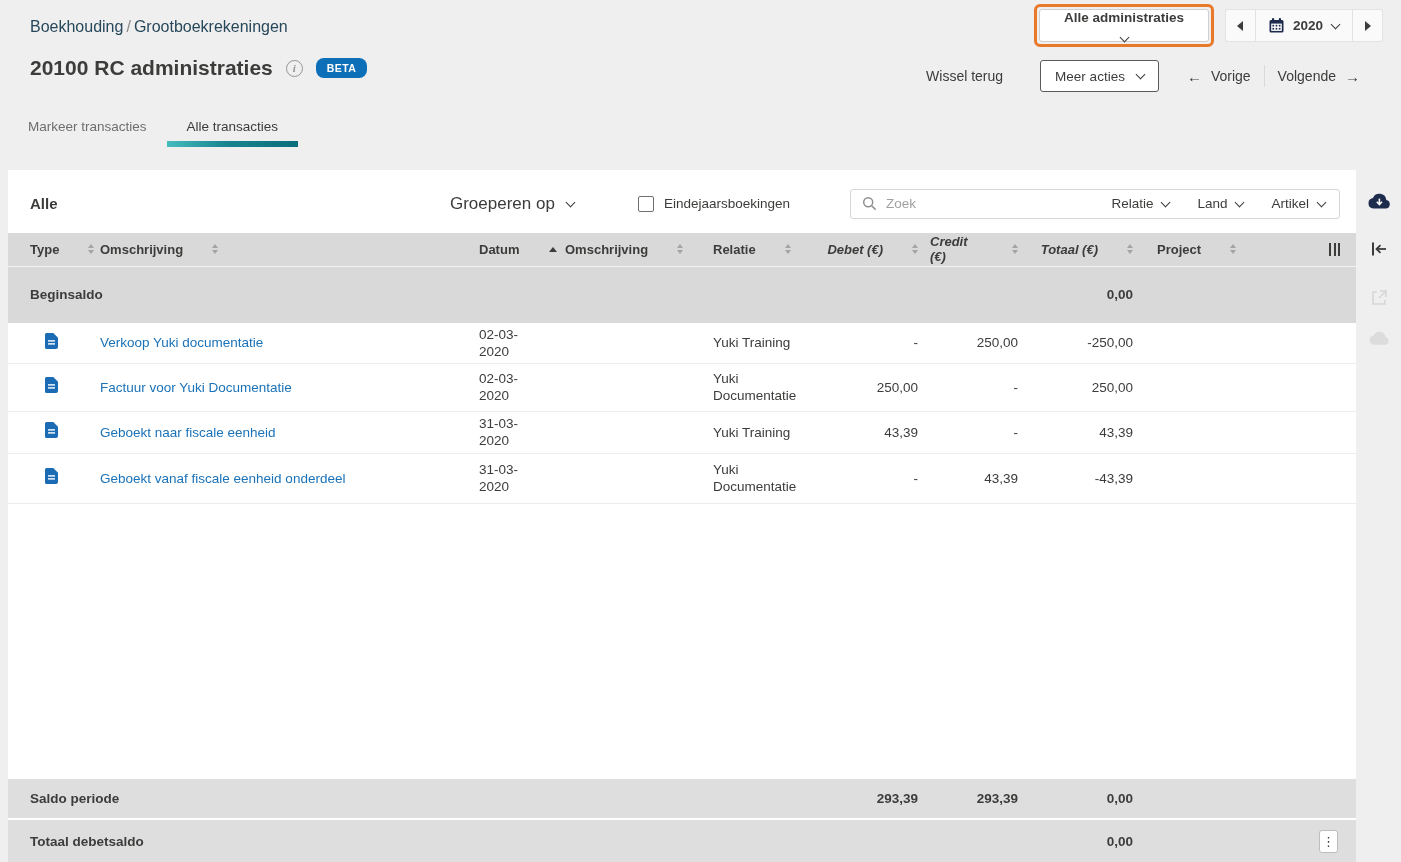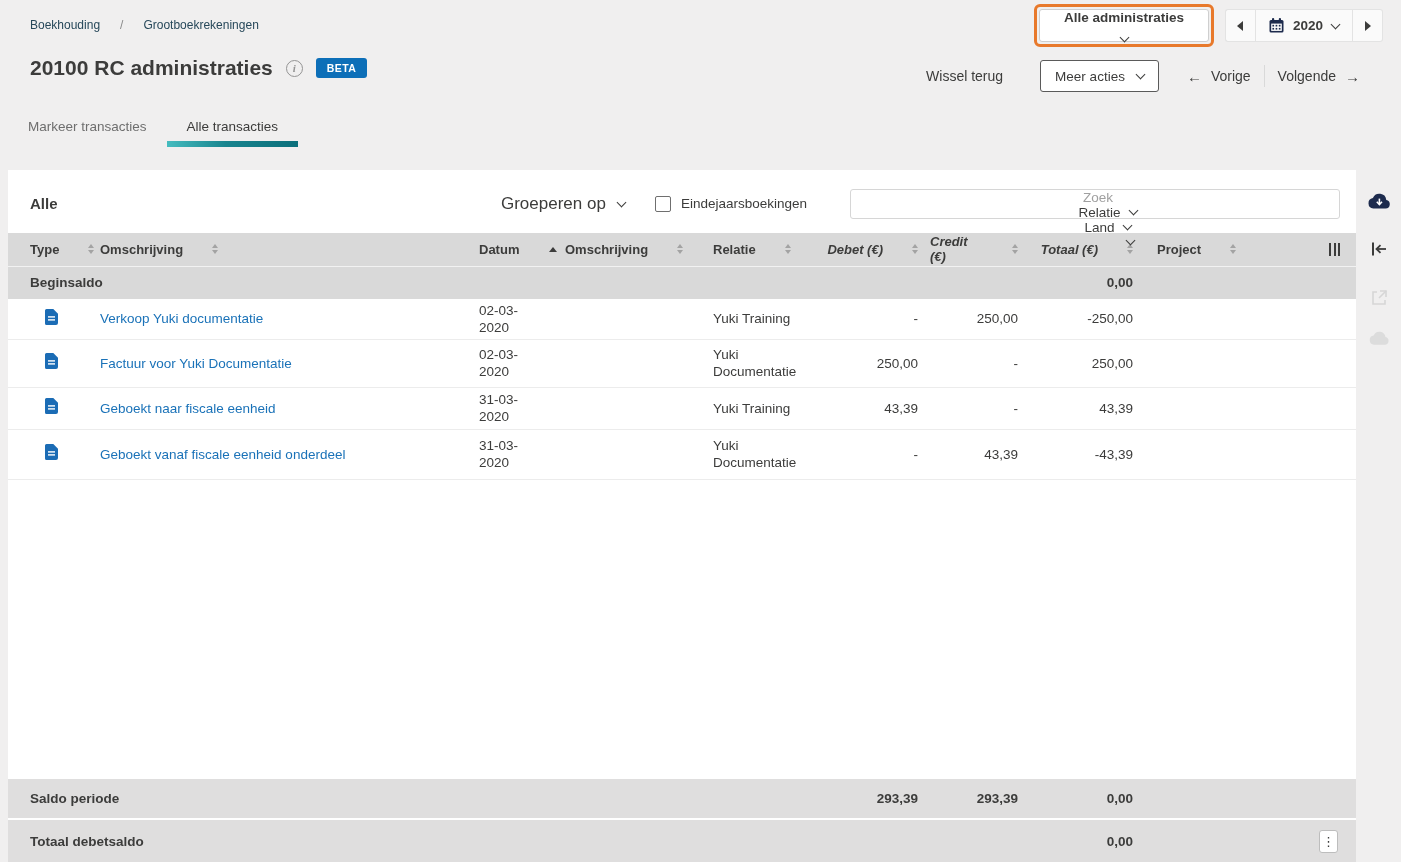--- a/index.html
+++ b/index.html
@@ -6,21 +6,21 @@
   html,body { width:1401px; height:862px; }
   body {
     font-family:"Liberation Sans","DejaVu Sans",sans-serif;
     background:#f0efef; color:#3c3c3b; font-size:13px;
     overflow:hidden; position:relative;
   }
   button { font:inherit; color:inherit; background:none; border:none; cursor:pointer; }
 
   
   .topbar { position:relative; height:50px; }
-  .breadcrumb { position:absolute; left:30px; top:18px; display:flex; gap:20px; font-size:12px; }
+  .breadcrumb { position:absolute; left:30px; top:18px; display:flex; gap:3px; font-size:16px; }
   .crumb { color:#27485a; cursor:pointer; }
   .sep { color:#8a8a8a; }
 
   .admin-highlight { position:absolute; right:187px; top:4px; border:3px solid #e8792b; border-radius:6px; padding:2px; }
   .admin-btn { background:#fff; border:1px solid #cfcfcf; border-radius:3px; height:33px; width:170px;
     display:flex; align-items:center; justify-content:space-between; padding:0 13px; font-weight:bold; font-size:13.5px;flex-direction:column; }
 
   .year-nav { position:absolute; right:18px; top:9px; display:flex; height:33px; }
   .nav-btn { width:30px; background:#fafafa; border:1px solid #e3e3e3; display:flex; align-items:center; justify-content:center; }
   .nav-btn.left { border-radius:3px 0 0 3px; border-right:none; }
@@ -28,47 +28,47 @@
   .year-btn { background:#fafafa; border:1px solid #e3e3e3; display:flex; align-items:center; gap:9px; padding:0 13px; font-weight:bold; font-size:13.5px; }
   .tri-left { width:0; height:0; border-top:5px solid transparent; border-bottom:5px solid transparent; border-right:6px solid #3c3c3b; }
   .tri-right { width:0; height:0; border-top:5px solid transparent; border-bottom:5px solid transparent; border-left:6px solid #3c3c3b; }
 
   
   .title-row { position:relative; height:48px; }
   .page-title { position:absolute; left:30px; top:6px; display:flex; align-items:center; gap:13px; }
   .page-title h1 { font-size:21px; font-weight:bold; color:#3c3c3b; }
   .info-icon { width:17px; height:17px; border:1.5px solid #949494; border-radius:50%; color:#949494;
     display:flex; align-items:center; justify-content:center; font-size:11px; font-family:"Liberation Serif",serif; font-style:italic; font-weight:bold; }
-  .beta-badge { background:#0d6fb8; color:#fff; font-size:10.5px; font-weight:bold; padding:4px 11px; border-radius:3px; letter-spacing:.4px; }
+  .beta-badge { background:#0d6fb8; color:#fff; font-size:10.5px; font-weight:bold; padding:4px 11px; border-radius:8px; letter-spacing:.4px; }
   .title-actions { position:absolute; right:41px; top:10px; display:flex; align-items:center; }
   .wissel { font-size:14px; margin-right:37px; cursor:pointer; }
   .meer-btn { height:32px; border:1px solid #5a5a5a; border-radius:3px; background:#fff; padding:0 14px;
     display:flex; align-items:center; gap:12px; font-size:13.5px; margin-right:28px; }
   .pager { display:flex; align-items:center; gap:9px; font-size:14px; cursor:pointer; }
   .pager .arrow { font-size:15px; }
   .pager-divider { width:1px; height:22px; background:#d9d9d9; margin:0 13px; }
 
   
   .tabs { display:flex; margin-left:8px; margin-top:10px; }
   .tab { padding:11px 20px 13px; font-size:13.5px; color:#6e6e6e; position:relative; cursor:pointer; }
   .tab.active { color:#3c3c3b; }
   .tab.active::after { content:""; position:absolute; left:0; right:0; bottom:0; height:6px;
     background:linear-gradient(90deg,#45bcbf 0%,#18848e 45%,#0b6f7b 100%); }
 
   
   .panel { position:absolute; left:8px; top:170px; width:1348px; height:692px; background:#fff;
     display:flex; flex-direction:column; overflow:hidden; }
 
-  .panel-toolbar { height:63px; flex:none; display:flex; align-items:center; padding:4px 16px 0 22px; }
+  .panel-toolbar { height:63px; flex:none; display:flex; align-items:center; padding:4px 16px 0 22px;gap:34px; }
   .alle-label { font-size:15px; font-weight:bold; }
   .groeperen { margin-left:auto; display:flex; align-items:center; gap:12px; font-size:17px; cursor:pointer; }
   .checkbox-group { margin-left:30px; display:flex; align-items:center; gap:10px; font-size:13.5px; }
   .checkbox { width:16px; height:16px; background:#fff; border:1.5px solid #6f6f6f; border-radius:2px; cursor:pointer; }
-  .searchbox { margin-left:43px; width:490px; height:30px; border:1px solid #d6d6d6; border-radius:3px; background:#fff;
-    display:flex; align-items:center; padding:0 14px 0 11px;flex-direction:column; }
+  .searchbox { margin-left:26px; width:490px; height:30px; border:1px solid #d6d6d6; border-radius:3px; background:#fff;
+    display:flex; align-items:center; padding:0 14px 0 11px; }
   .search-placeholder { color:#a0a0a0; font-size:13.5px; margin-left:9px; flex:1; }
   .filter { display:flex; align-items:center; gap:9px; margin-left:28px; font-size:13.5px; cursor:pointer; }
 
   .chev { display:inline-block; width:7px; height:7px; border-right:1.7px solid #3c3c3b; border-bottom:1.7px solid #3c3c3b;
     transform:rotate(45deg); margin-top:-3px; }
 
   
   table.tx { width:100%; border-collapse:collapse; table-layout:fixed; flex:none; }
   .tx thead th { background:#d9d9d9; height:33px; font-size:13px; font-weight:bold; text-align:left;
     border-bottom:1px solid #f2f2f2; cursor:pointer; }
@@ -82,21 +82,21 @@
     border-bottom:5.5px solid #3c3c3b; margin-left:8px; }
   .cols-icon { display:inline-flex; gap:2.5px; }
   .cols-icon i { width:2px; height:13px; background:#3c3c3b; }
 
   .pl22 { padding-left:22px; } .pl20 { padding-left:20px; } .pl16 { padding-left:16px; } .pl12 { padding-left:12px; }
   .pl37 { padding-left:37px; } .pr12 { padding-right:12px; } .pr16 { padding-right:16px; } .pr8 { padding-right:8px; }
   .num { text-align:right; }
   .bold { font-weight:bold; }
 
   .tx td { font-size:13.5px; vertical-align:middle; line-height:17px; }
-  tr.row-begin td { background:#d9d9d9; height:33px; }
+  tr.row-begin td { background:#d9d9d9; height:57px; }
   tr.data-row td { border-bottom:1px solid #ececec; }
   tr.h40 td { height:40px; } tr.h48 td { height:48px; } tr.h42 td { height:42px; } tr.h50 td { height:50px; }
   .link { color:#1a72b8; cursor:pointer; }
 
   .spacer { flex:1; background:#fff; }
 
   table.tx-foot { width:100%; border-collapse:collapse; table-layout:fixed; flex:none; }
   .tx-foot td { font-size:13.5px; vertical-align:middle; background:#dfdede; }
   tr.row-saldo td { height:40px; }
   tr.row-totaal td { height:43px; border-top:2px solid #fff; }

